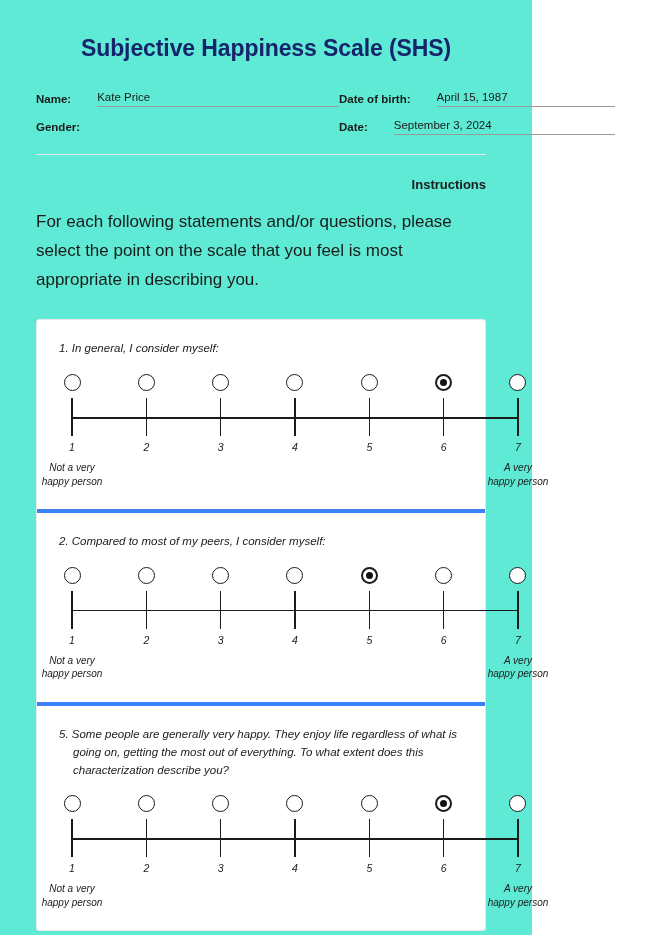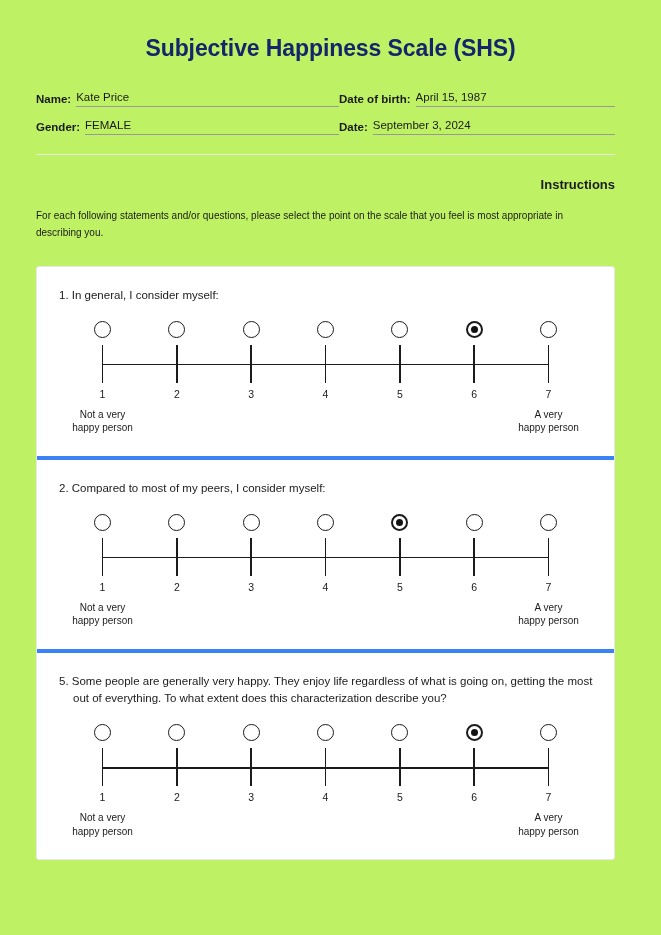--- a/index.html
+++ b/index.html
@@ -11,23 +11,23 @@
   body {
     width: 661px;
     height: 935px;
     font-family: "Liberation Sans", sans-serif;
     color: #1b1b1b;
     overflow: hidden;
   }
 
   .page {
     position: relative;
-    width: 661px;
+    width: 532px;
     height: 935px;
-    background: #bef264;
+    background: #5eead4;
     padding: 0;
   }
 
   
   .doc-title {
     text-align: center;
     font-size: 23px;
     font-weight: bold;
     color: #15246b;
     letter-spacing: -0.1px;
@@ -63,20 +63,21 @@
   }
   .info-value {
     flex: 1 1 auto;
     font-size: 11.5px;
     color: #1b1b1b;
     border-bottom: 1px solid #999999;
     line-height: 15px;
     padding-bottom: 1px;
     white-space: nowrap;
     overflow: hidden;
+    margin-left: 21px;
   }
 
   
   .hr-light {
     height: 1px;
     background: #e6e6e6;
     margin: 19px 46px 0 36px;
   }
 
   
@@ -84,33 +85,34 @@
     margin: 22px 46px 0 36px;
   }
   .instructions h2 {
     font-size: 13px;
     font-weight: bold;
     margin: 0 0 15px 0;
     color: #1b1b1b;
     text-align: right;
   }
   .instructions p {
-    font-size: 10px;
+    font-size: 17px;
     line-height: 1.72;
     margin: 0;
     color: #1b1b1b;
     max-width: 570px;
   }
 
   
   .q-card {
     margin: 25px 46px 0 36px;
     border: 1px solid #e8e8e8;
     border-radius: 3px;
     background: #ffffff;
+    font-style: italic;
   }
   .q-block {
     padding: 20px 18px 22px 18px;
   }
   .q-block + .q-block {
     border-top: 4px solid #3b82f6;
   }
   .q-text {
     font-size: 11.5px;
     line-height: 1.55;
@@ -231,21 +233,20 @@
         <span class="info-value">Kate Price</span>
       </div>
       <div class="info-field right">
         <span class="info-label">Date of birth:</span>
         <span class="info-value">April 15, 1987</span>
       </div>
     </div>
     <div class="info-row">
       <div class="info-field left">
         <span class="info-label">Gender:</span>
-        <span class="info-value">FEMALE</span>
       </div>
       <div class="info-field right">
         <span class="info-label">Date:</span>
         <span class="info-value">September 3, 2024</span>
       </div>
     </div>
   </div>
 
   <div class="hr-light"></div>
 

